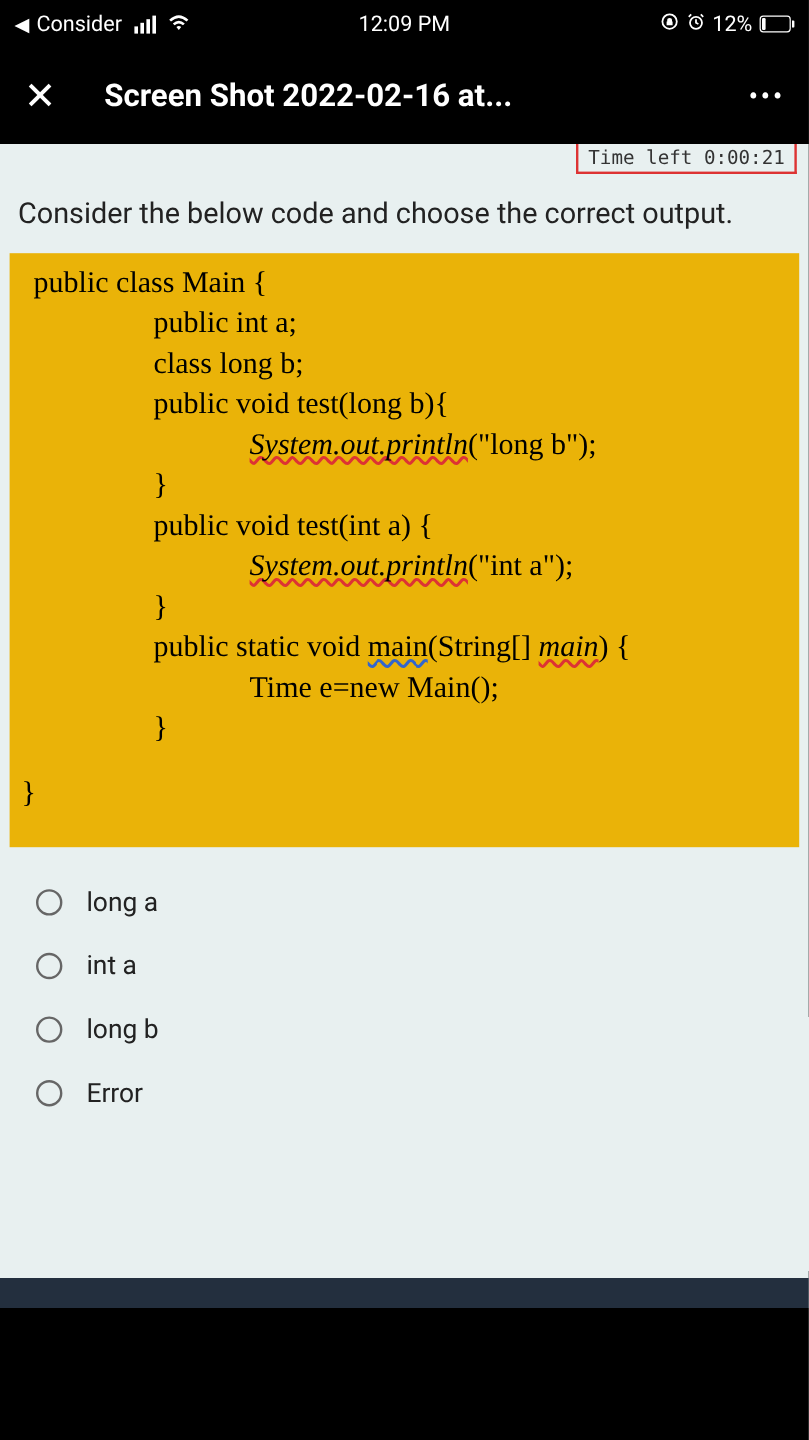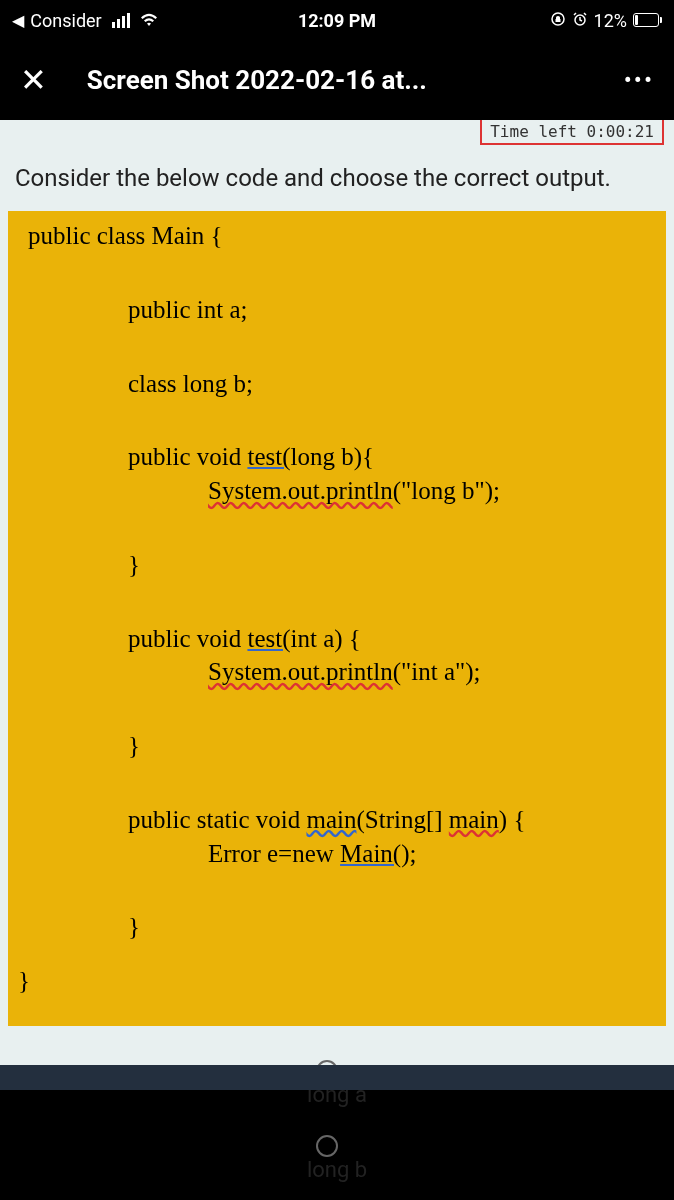--- a/index.html
+++ b/index.html
@@ -46,21 +46,21 @@
     .bar2 { height: 9px; }
     .bar3 { height: 12px; }
     .bar4 { height: 15px; }
     .wifi-icon {
       margin-left: 4px;
     }
     .status-center {
       position: absolute;
       left: 50%;
       transform: translateX(-50%);
-      font-weight: 700;
+      font-weight: 400;
     }
     .status-right {
       display: flex;
       gap: 6px;
     }
     .battery {
       display: inline-flex;
       align-items: center;
     }
     .battery-body {
@@ -137,45 +137,44 @@
       padding: 8px 0 28px 0;
       font-family: 'Times New Roman', Times, serif;
       font-size: 25px;
       line-height: 1.35;
       color: #000;
     }
     .code-line {
       white-space: pre;
     }
     .indent1 { padding-left: 20px; }
-    .indent2 { padding-left: 120px; margin-top: 40px; }
+    .indent2 { padding-left: 120px; }
     .indent3 { padding-left: 200px; }
     .brace-end { padding-left: 10px; }
     .wavy-red {
       text-decoration: underline wavy #d33;
       text-decoration-skip-ink: none;
+      font-style: italic;
     }
     .wavy-blue {
       text-decoration: underline wavy #3366cc;
       text-decoration-skip-ink: none;
     }
     .underline-blue {
-      text-decoration: underline;
       text-decoration-color: #3366cc;
     }
     .options {
       padding: 20px 30px;
     }
     .option {
       display: flex;
       align-items: center;
       padding: 14px 0;
       font-size: 22px;
       color: #222;
-      flex-direction: column;
     }
     .radio {
       width: 22px;
       height: 22px;
       border: 2px solid #666;
       border-radius: 50%;
       margin-right: 20px;
       flex-shrink: 0;
     }
     .bottom-strip {
@@ -246,35 +245,39 @@
     <div class="code-line indent1">public class Main {</div>
     <div class="code-line indent2">public int a;</div>
     <div class="code-line indent2">class long b;</div>
     <div class="code-line indent2"><span>public void </span><span class="underline-blue">test(</span><span>long b){</span></div>
     <div class="code-line indent3"><span class="wavy-red">System.out.println</span><span>("long b");</span></div>
     <div class="code-line indent2">}</div>
     <div class="code-line indent2"><span>public void </span><span class="underline-blue">test(</span><span>int a) {</span></div>
     <div class="code-line indent3"><span class="wavy-red">System.out.println</span><span>("int a");</span></div>
     <div class="code-line indent2">}</div>
     <div class="code-line indent2"><span>public static void </span><span class="wavy-blue">main</span><span>(String[] </span><span class="wavy-red">main</span><span>) {</span></div>
-    <div class="code-line indent3"><span>Error e=new </span><span class="underline-blue">Main(</span><span>);</span></div>
+    <div class="code-line indent3"><span>Time e=new </span><span class="underline-blue">Main(</span><span>);</span></div>
     <div class="code-line indent2">}</div>
     <div style="height:20px"></div>
     <div class="code-line brace-end">}</div>
   </div>
 
   <div class="options">
     <div class="option">
       <span class="radio"></span>
       <span>long a</span>
     </div>
     <div class="option">
       <span class="radio"></span>
+      <span>int a</span>
+    </div>
+    <div class="option">
+      <span class="radio"></span>
       <span>long b</span>
     </div>
     <div class="option">
       <span class="radio"></span>
-      <span>int a</span>
+      <span>Error</span>
     </div>
   </div>
 
   <div class="bottom-strip"></div>
 </div>
 
 </body></html>

